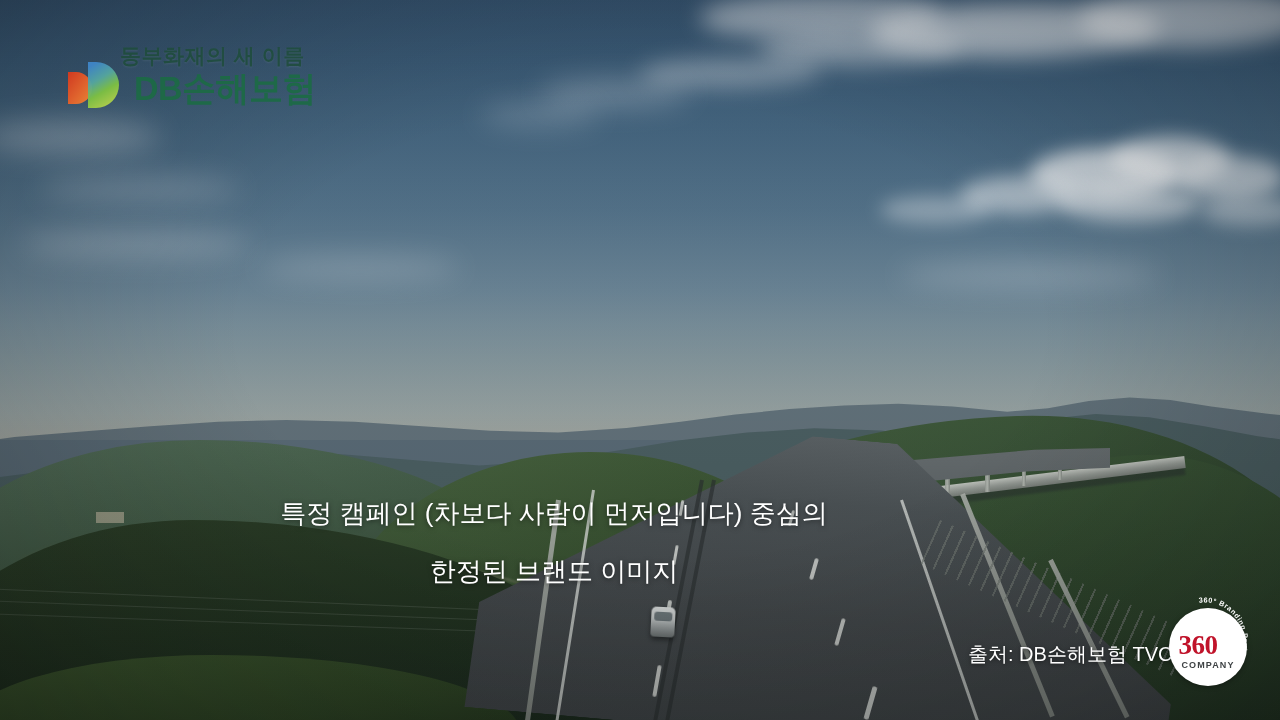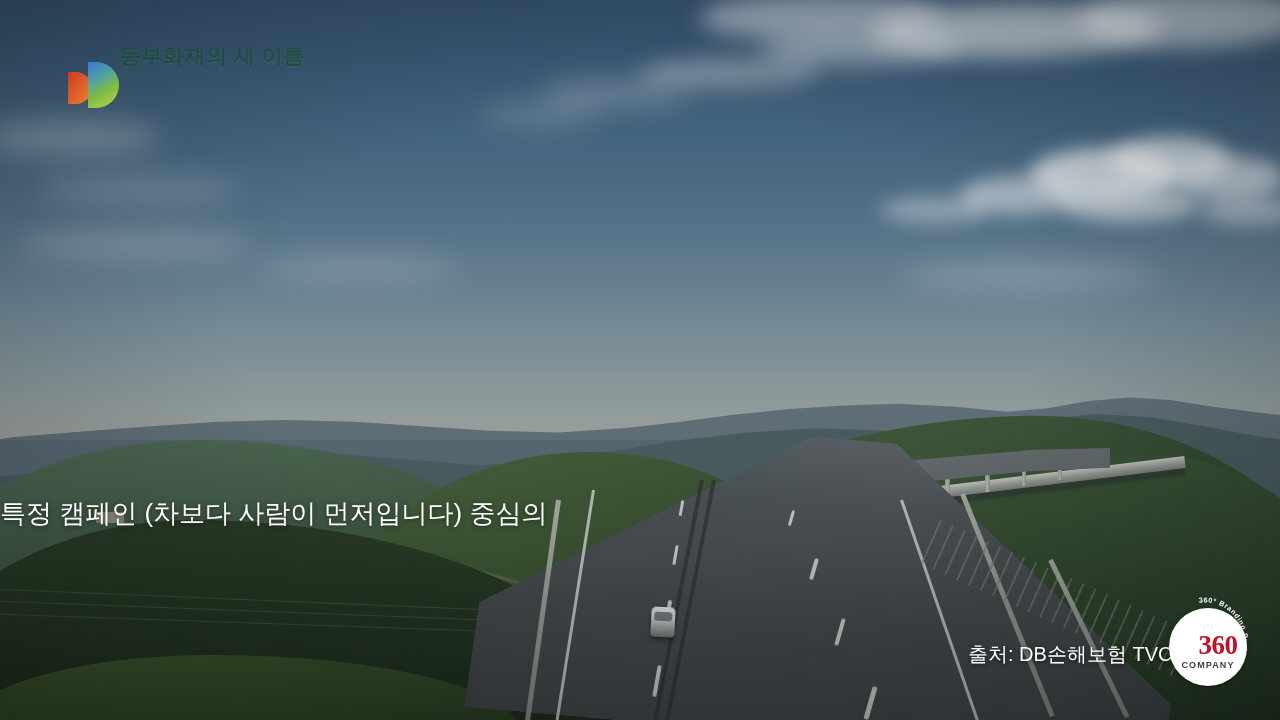--- a/index.html
+++ b/index.html
@@ -395,20 +395,21 @@
     color: rgba(232,236,238,.52);
     white-space: nowrap;
   }
 
   
   .subtitle {
     position: absolute;
     left: 0;
     top: 484px;
     width: 1108px;
+    text-align: center;
     color: #ffffff;
     font-size: 26px;
     font-weight: 400;
     line-height: 58px;
     text-shadow: 0 1px 5px rgba(0,0,0,.55);
     white-space: nowrap;
   }
   .subtitle .line { display: block; }
 
   
@@ -444,21 +445,20 @@
     left: 0;
     top: 24px;
     width: 58px;
     text-align: center;
     font-family: "Liberation Serif", serif;
     font-size: 27px;
     font-weight: 700;
     color: #c0132a;
     letter-spacing: -.5px;
     line-height: 1;
-    padding-left: 20px;
   }
   .badge-company {
     position: absolute;
     left: 0;
     top: 52px;
     width: 78px;
     text-align: center;
     font-size: 9px;
     font-weight: 700;
     color: #3e4244;
@@ -589,25 +589,27 @@
             <stop offset="100%" stop-color="#bcd44c"></stop>
           </linearGradient>
         </defs>
 
         <path d="M4 14 L12 14 A16 16 0 0 1 12 46 L4 46 Z" fill="url(#gOrange)" opacity="0.95"></path>
 
         <path d="M24 4 L32 4 A22 22 0 0 1 32 50 L24 50 Z" fill="url(#gBlueGreen)" opacity="0.95"></path>
       </svg>
     </div>
 
+    <div class="db-word">DB손해보험</div>
   </div>
 
 
   <div class="subtitle">
     <span class="line">특정 캠페인 (차보다 사람이 먼저입니다) 중심의</span>
+    <span class="line">한정된 브랜드 이미지</span>
   </div>
 
   <div class="source">출처: DB손해보험 TVCF</div>
 
   <div class="badge">
     <svg class="badge-arc" viewBox="0 0 92 92" xmlns="http://www.w3.org/2000/svg">
       <defs>
         <path id="arcPath" d="M 14 64 A 38 38 0 1 1 80 48" fill="none"></path>
       </defs>
       <text>

